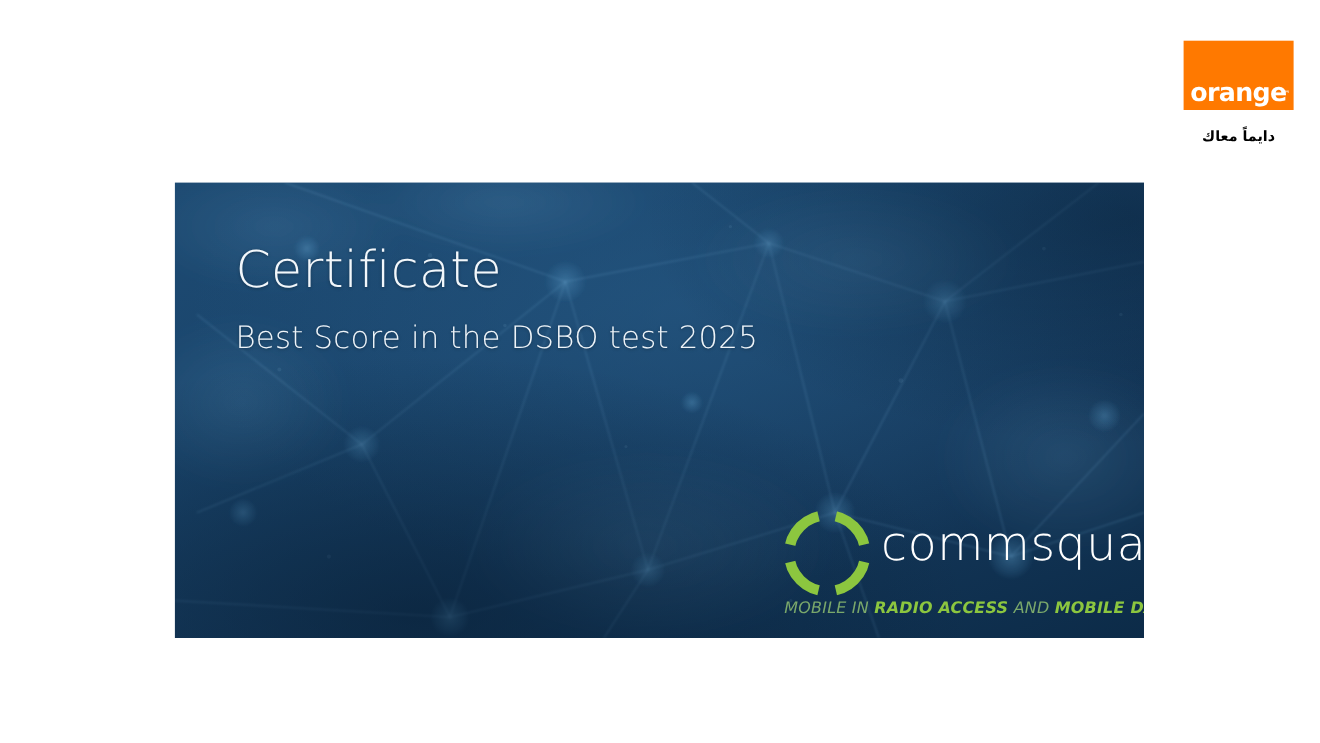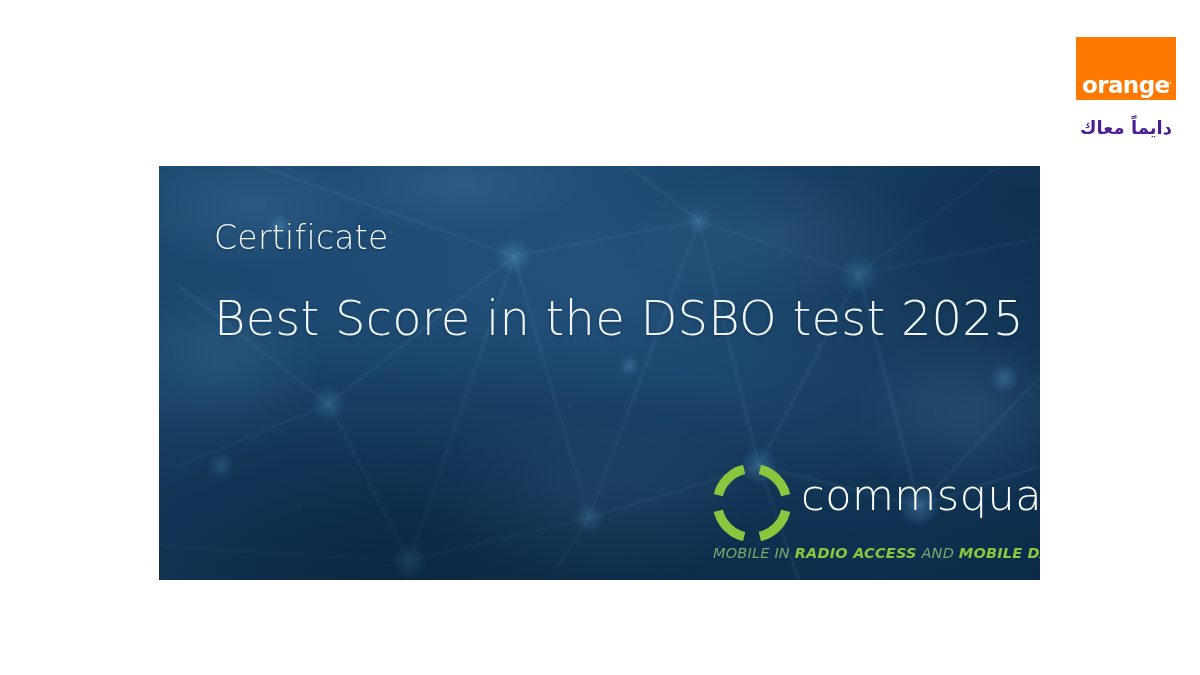--- a/index.html
+++ b/index.html
@@ -58,24 +58,24 @@
     font-family: "DejaVu Sans", sans-serif;
     font-size: 8px;
     line-height: 1;
   }
   #orange-tagline {
     position: absolute;
     left: 0;
     top: 80px;
     width: 100px;
     text-align: center;
-    color: #4c1d95;
+    color: #000000;
     font-family: "DejaVu Sans", sans-serif;
     font-weight: 700;
-    font-size: 18px;
+    font-size: 13px;
     direction: rtl;
     line-height: 1.2;
   }
 
   
   #cert-panel {
     position: absolute;
     left: 159px;
     top: 166px;
     width: 881px;
@@ -102,34 +102,34 @@
     pointer-events: none;
   }
 
   #cert-title {
     position: absolute;
     left: 55px;
     top: 55px;
     color: #f2f7fb;
     font-family: "DejaVu Sans", sans-serif;
     font-weight: 300;
-    font-size: 33px;
+    font-size: 46px;
     letter-spacing: 0.3px;
     line-height: 1.05;
     text-shadow: 0 1px 3px rgba(0,0,0,0.30);
     white-space: nowrap;
   }
   #cert-subtitle {
     position: absolute;
     left: 55px;
     top: 126px;
     color: #eef4f9;
     font-family: "DejaVu Sans", sans-serif;
     font-weight: 300;
-    font-size: 48px;
+    font-size: 28px;
     letter-spacing: 0.2px;
     line-height: 1.1;
     text-shadow: 0 1px 3px rgba(0,0,0,0.30);
     white-space: nowrap;
   }
 
   
   #commsquare-logo {
     position: absolute;
     left: 552px;

